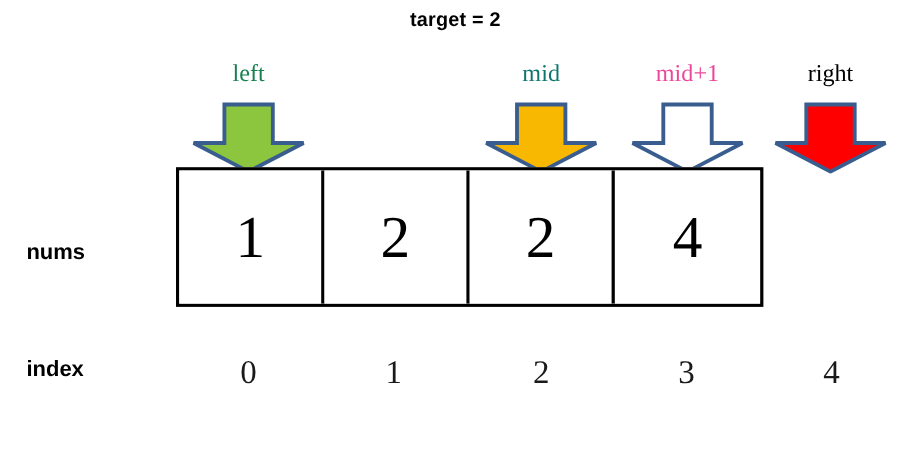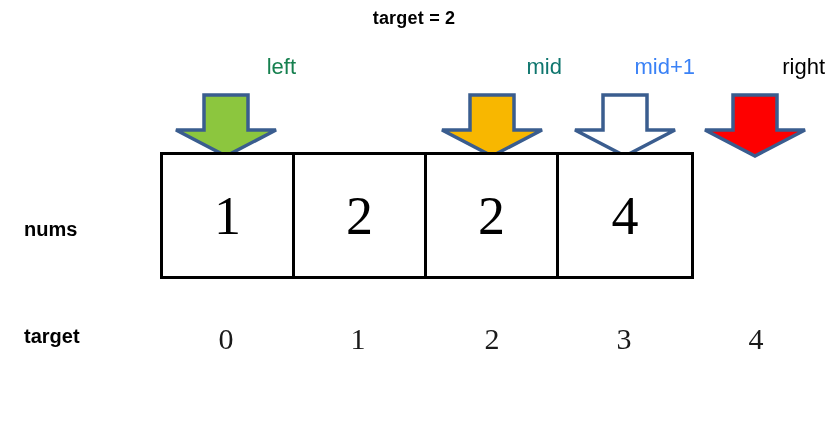--- a/index.html
+++ b/index.html
@@ -28,22 +28,22 @@
     font-family: "Liberation Sans", sans-serif;
     font-size: 18px;
     font-weight: bold;
     color: #000000;
     letter-spacing: 0.2px;
   }
 
   
   .ptr-label {
     position: absolute;
-    text-align: right;
-    font-family: Liberation Sans, sans-serif;
+    text-align: center;
+    font-family: Liberation Serif, serif;
     font-size: 22px;
     font-weight: normal;
     white-space: nowrap;
     line-height: 26px;
   }
 
   
   .arrow {
     position: absolute;
   }
@@ -105,21 +105,21 @@
 </head>
 <body>
 
 <div id="canvas">
 
   <div class="title">target = 2</div>
 
   <div id="ptr-labels">
       <div class="ptr-label" style="left: 156px; top: 54px; width: 140px; color: rgb(22, 128, 79);">left</div>
       <div class="ptr-label" style="left: 422px; top: 54px; width: 140px; color: #0f766e;">mid</div>
-      <div class="ptr-label" style="left: 555px; top: 54px; width: 140px; color: #3b82f6;">mid+1</div>
+      <div class="ptr-label" style="left: 555px; top: 54px; width: 140px; color: #ec4899;">mid+1</div>
       <div class="ptr-label" style="left: 685px; top: 54px; width: 140px; color: #000000;">right</div>
     </div>
 
   <div id="arrows">
       <div class="arrow" style="left: 171px; top: 92px;">
         <svg width="110" height="66" viewBox="0 0 110 66">
           <polygon points="33,3 77,3 77,38 105,38 55,64 5,38 33,38" fill="#8cc63e" stroke="#3a5d8f" stroke-width="3.5" stroke-linejoin="miter"></polygon>
         </svg>
       </div>
       <div class="arrow" style="left: 437px; top: 92px;">
@@ -134,21 +134,21 @@
       </div>
       <div class="arrow" style="left: 700px; top: 92px;">
         <svg width="110" height="66" viewBox="0 0 110 66">
           <polygon points="33,3 77,3 77,38 105,38 55,64 5,38 33,38" fill="#fe0000" stroke="#3a5d8f" stroke-width="3.5" stroke-linejoin="miter"></polygon>
         </svg>
       </div>
     </div>
 
   <div class="row-label" style="left:24px; top:206px;margin-top:12px;">nums</div>
 
-  <div class="row-label" style="left:24px; top:325px;">target</div>
+  <div class="row-label" style="left:24px; top:325px;">index</div>
 
   <div id="array">
       <div class="cell">
         <span class="cell-value">1</span>
       </div>
       <div class="cell">
         <span class="cell-value">2</span>
       </div>
       <div class="cell">
         <span class="cell-value">2</span>

